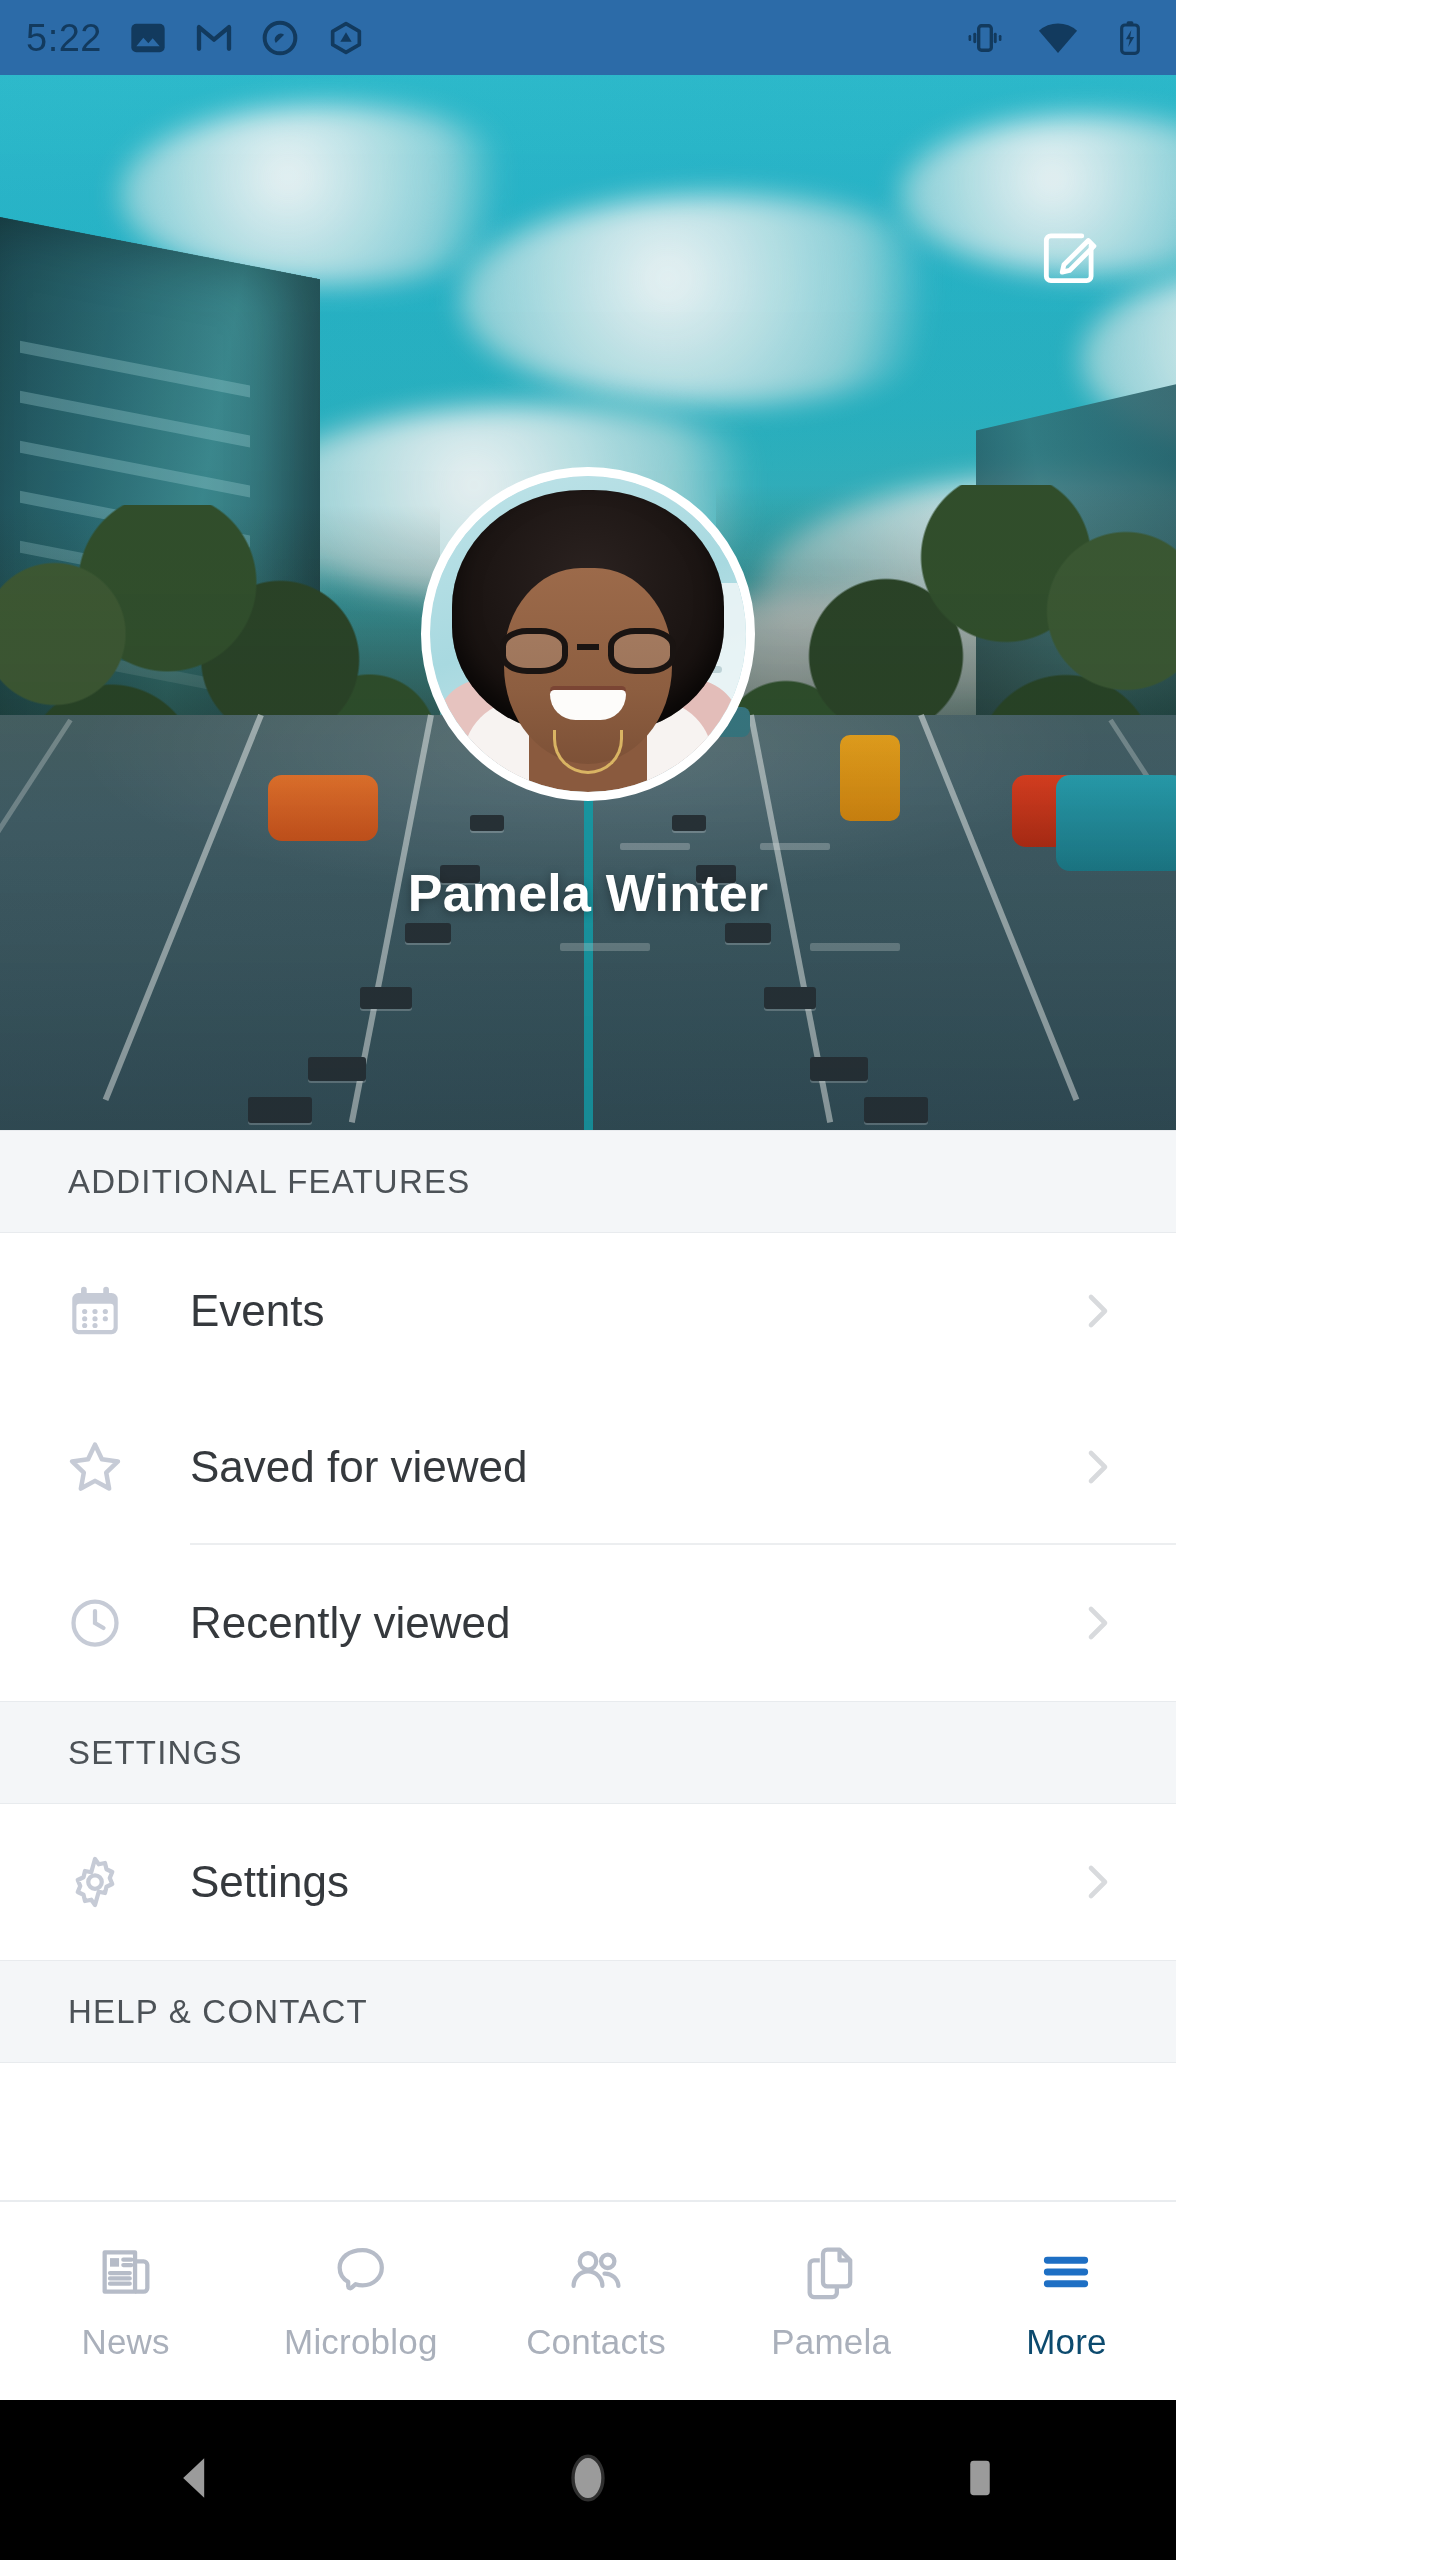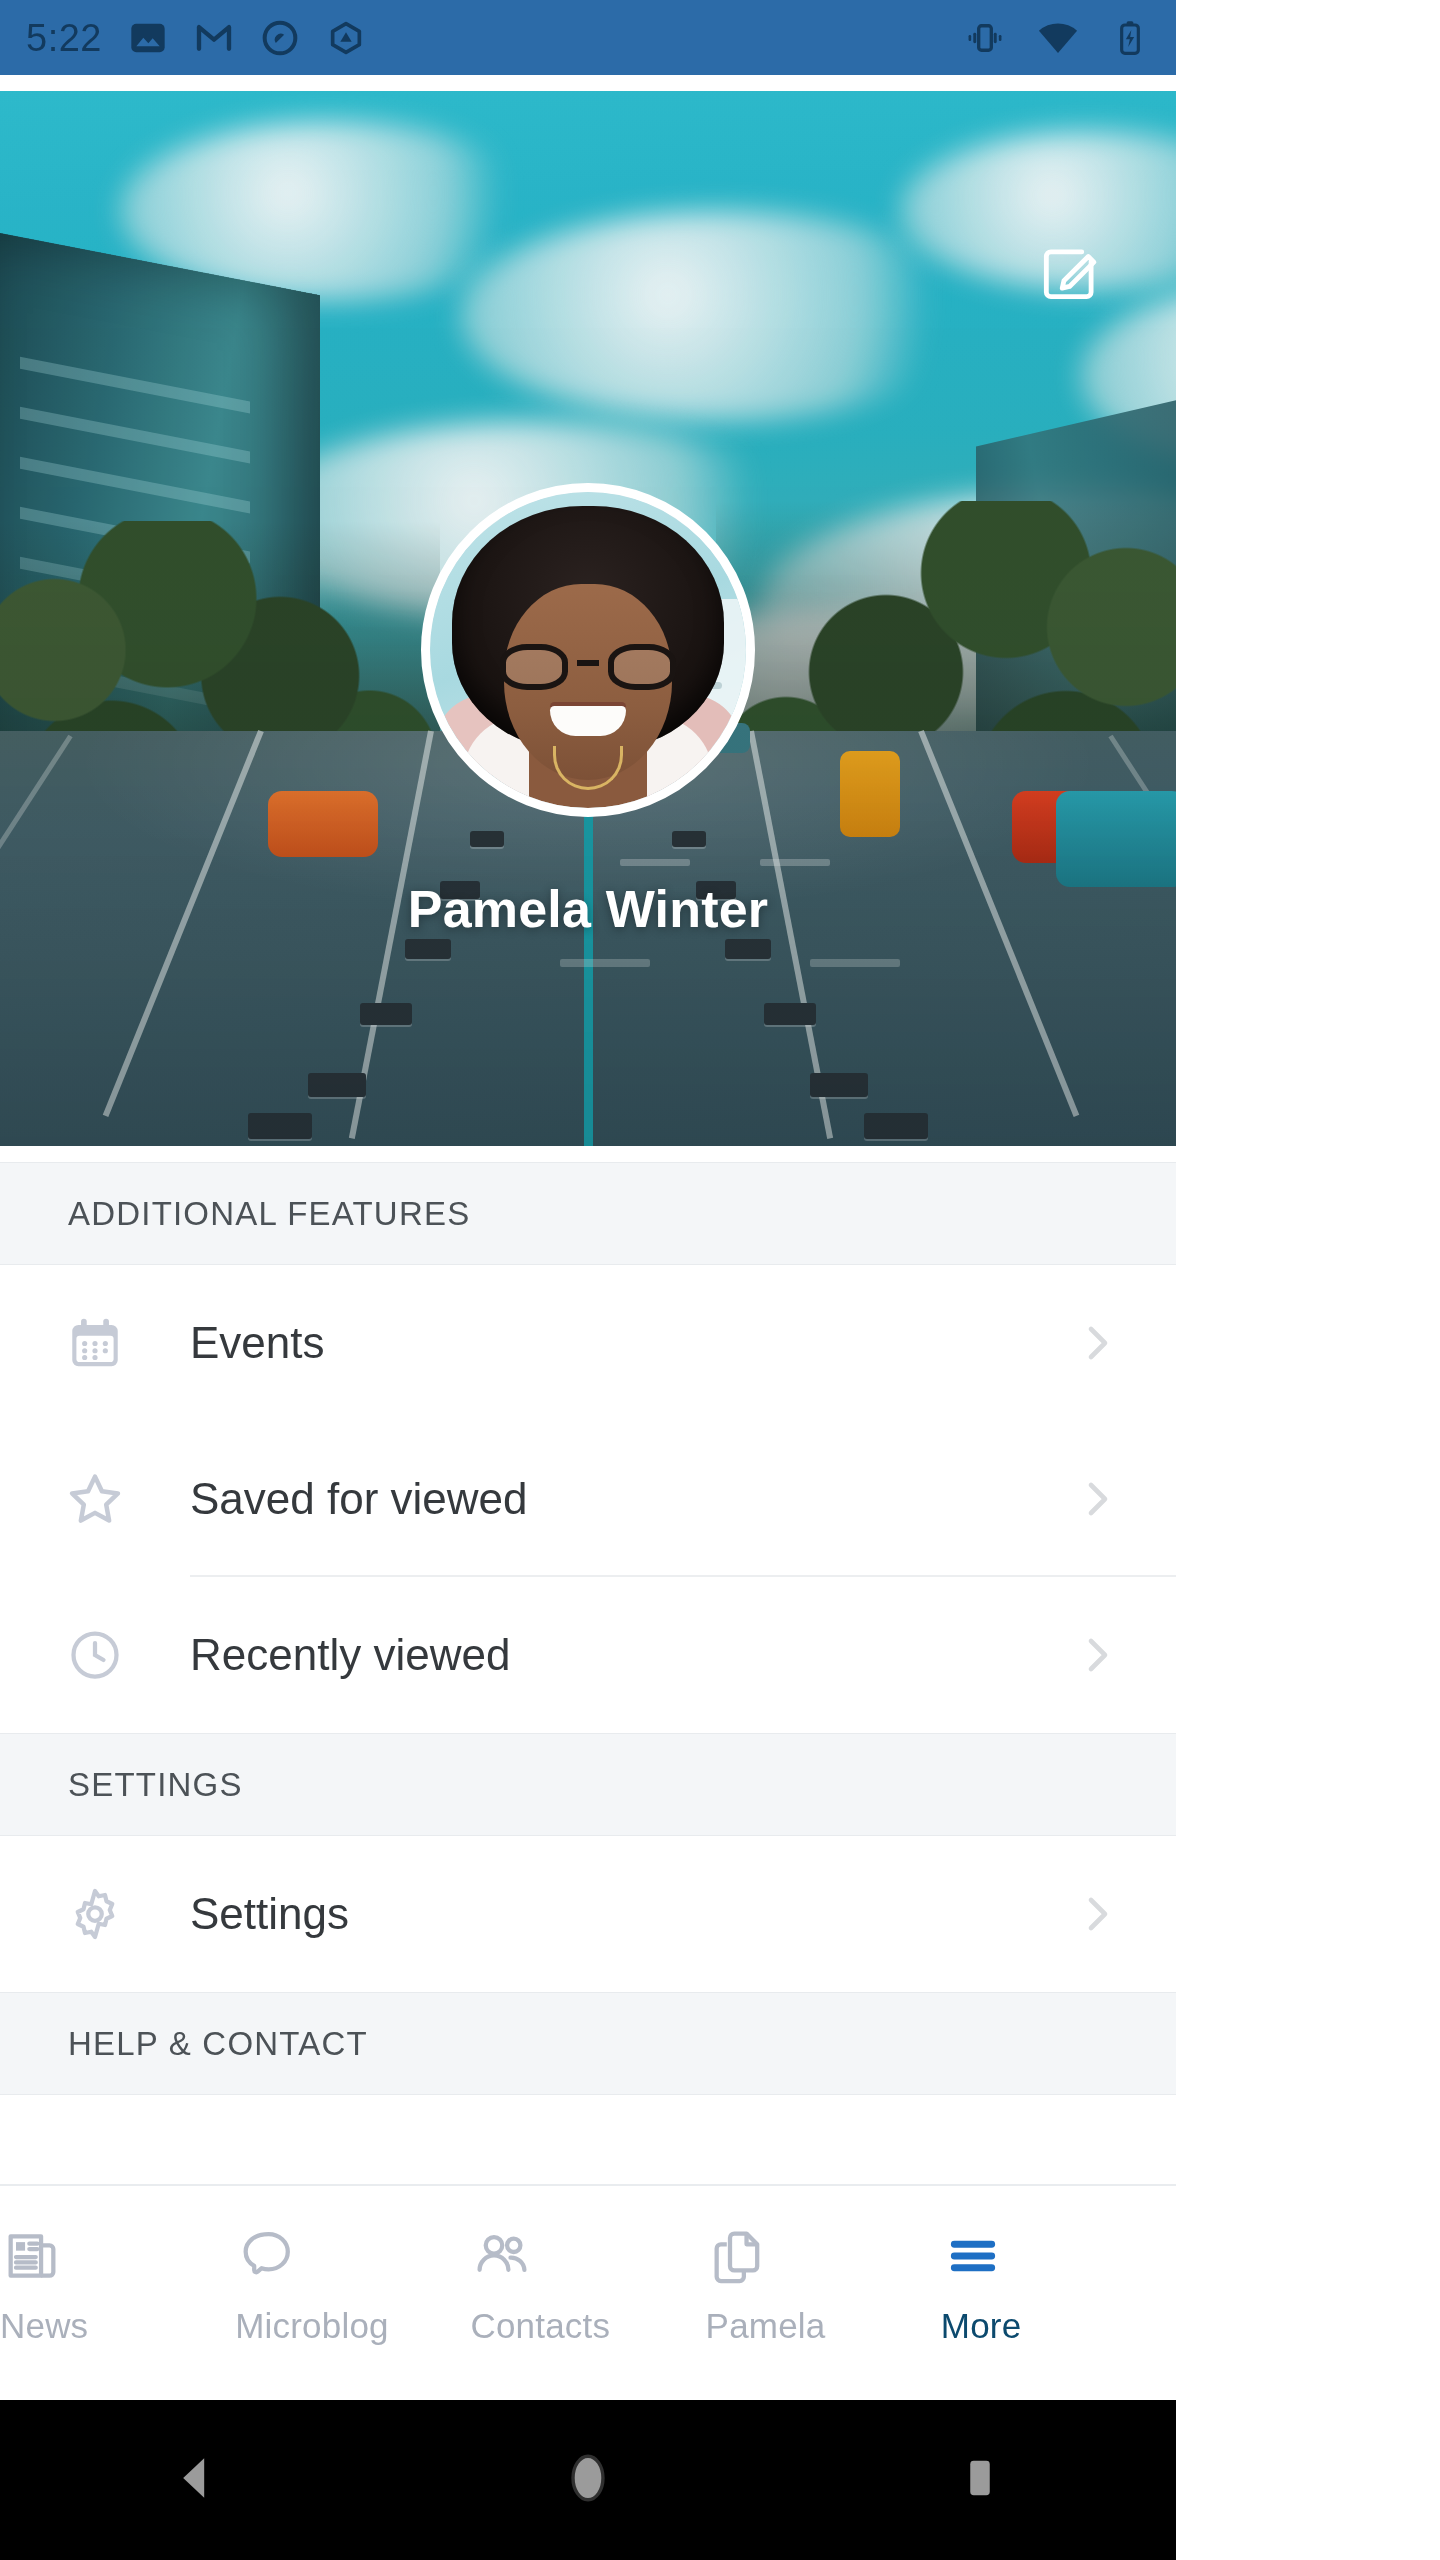--- a/index.html
+++ b/index.html
@@ -2,21 +2,21 @@
 <html><head>
 <meta charset="utf-8">
 <style>
   * { margin:0; padding:0; box-sizing:border-box; }
   html, body {
     width:1440px; height:2560px;
     background:#ffffff;
     font-family:"Liberation Sans", sans-serif;
     overflow:hidden;
   }
-  .screen { position:relative; width:1176px; height:2560px; display:flex; flex-direction:column;gap:16px; }
+  .screen { position:relative; width:1176px; height:2560px; display:flex; flex-direction:column; }
 
   
   .status-bar {
     height:75px; background:#2c6ba8; flex:0 0 75px;
     display:flex; align-items:center; padding:0 26px;
     position:relative; z-index:30;
   }
   .status-left { display:flex; align-items:center; gap:26px; }
   .status-time {
     color:#123a5e; font-size:38px; letter-spacing:0.5px; font-weight:400;
@@ -185,22 +185,22 @@
   .row-chev { flex:0 0 70px; display:flex; align-items:center; justify-content:center; }
   .row-divider { position:absolute; left:190px; right:0; bottom:0; height:2px; background:#eceef0; }
 
   
   .bottom-nav {
     flex:0 0 200px; height:200px; background:#ffffff;
     border-top:2px solid #e9ecef; display:flex; align-items:stretch;
     position:relative; z-index:20;
   }
   .nav-item {
-    flex:1 1 0; display:flex; flex-direction:column; align-items:flex-start;
-    justify-content:center; gap:14px; cursor:pointer;
+    flex:1 1 0; display:flex; flex-direction:column; align-items:center;
+    justify-content:center; gap:14px; cursor:pointer;padding-left:16px;
   }
   .nav-label { font-size:35px; color:#aab0bb; letter-spacing:0.2px; }
   .nav-item.active .nav-label { color:#0c4a6e; }
 
   
   .android-nav {
     flex:0 0 160px; height:160px; background:#000000;
     display:flex; align-items:center; justify-content:space-around;
   }
   .and-btn { width:120px; height:120px; display:flex; align-items:center; justify-content:center; cursor:pointer; }

